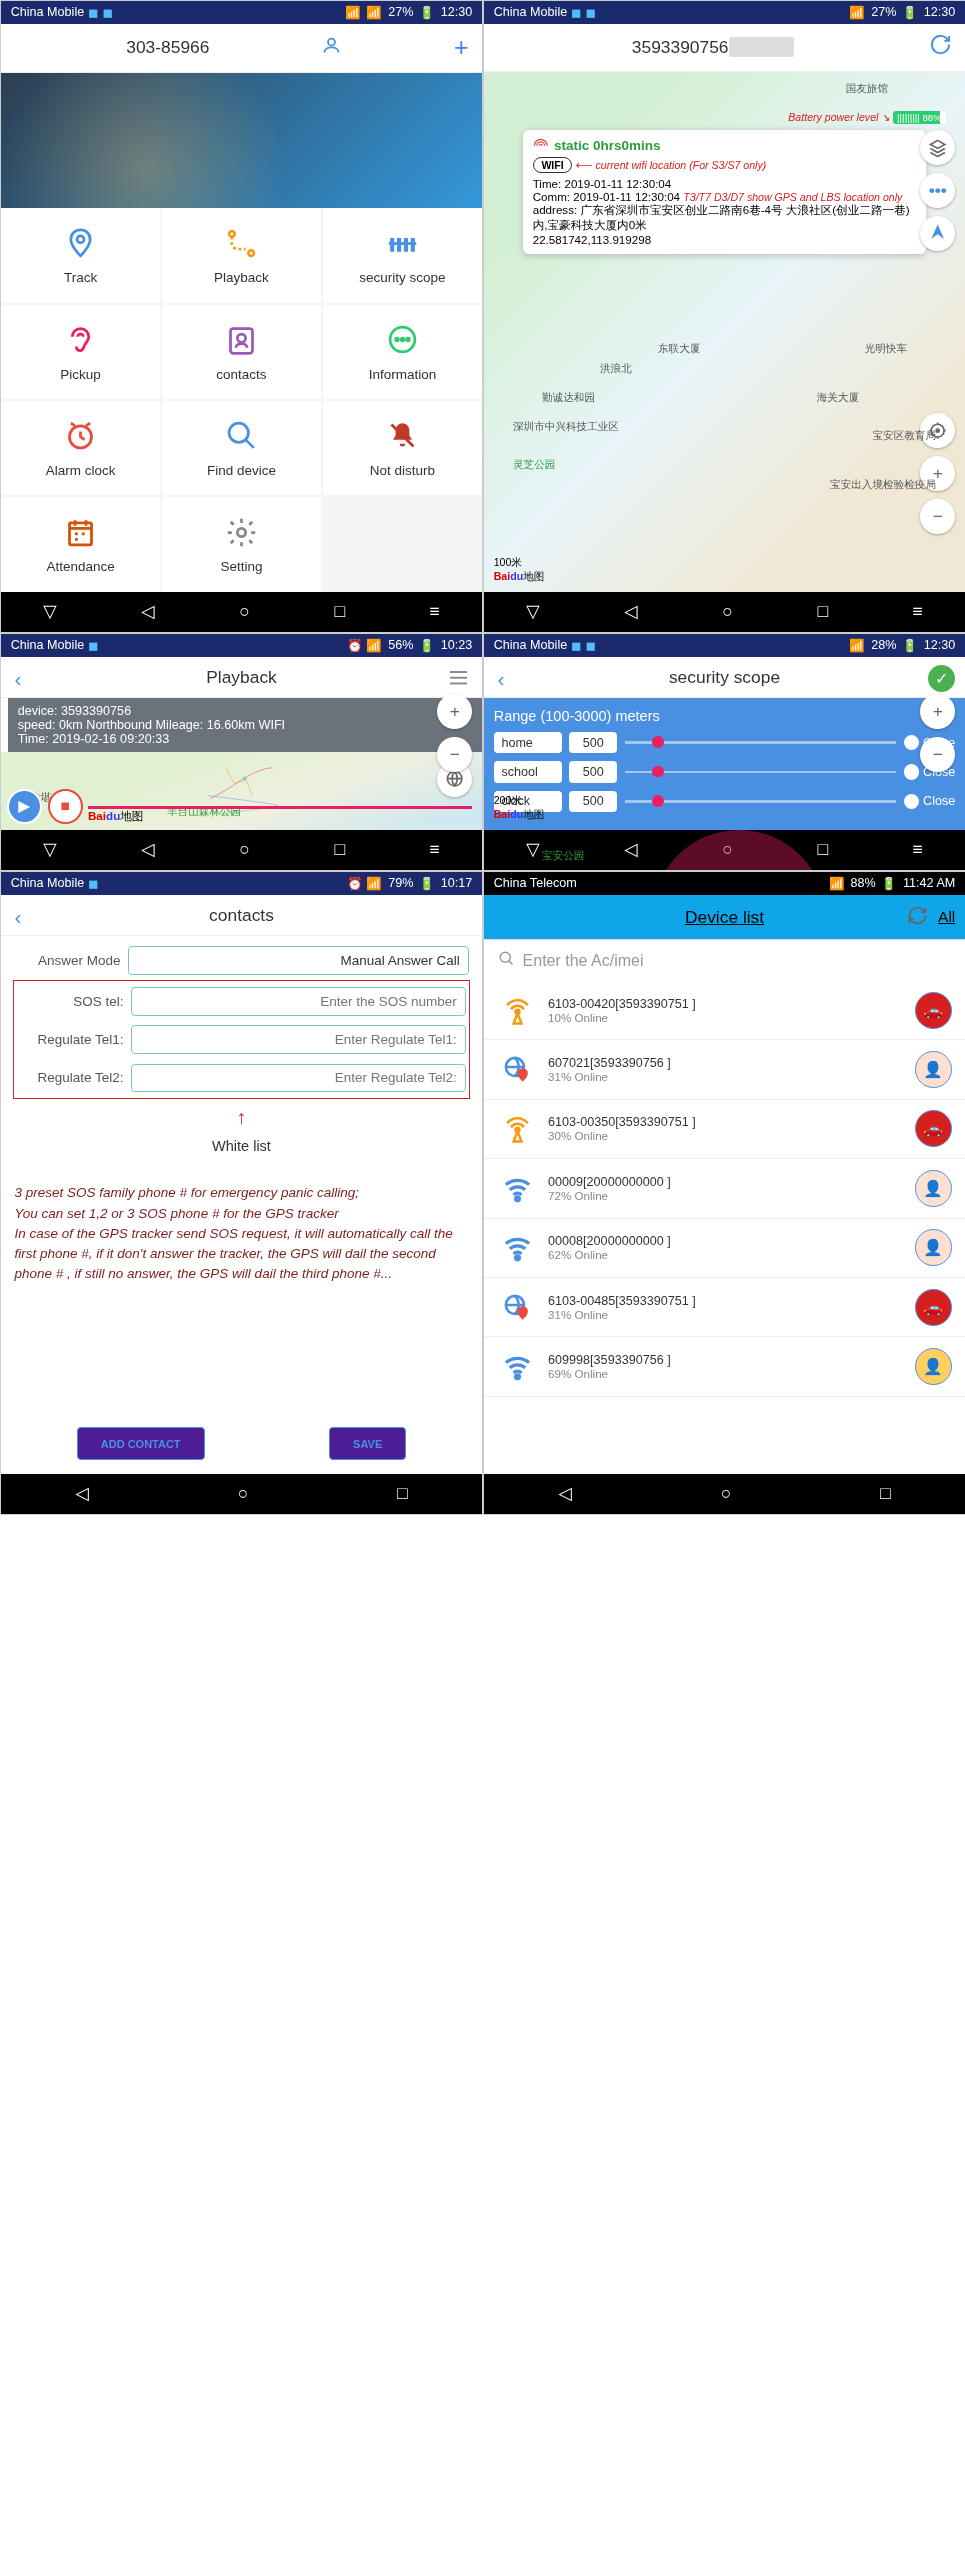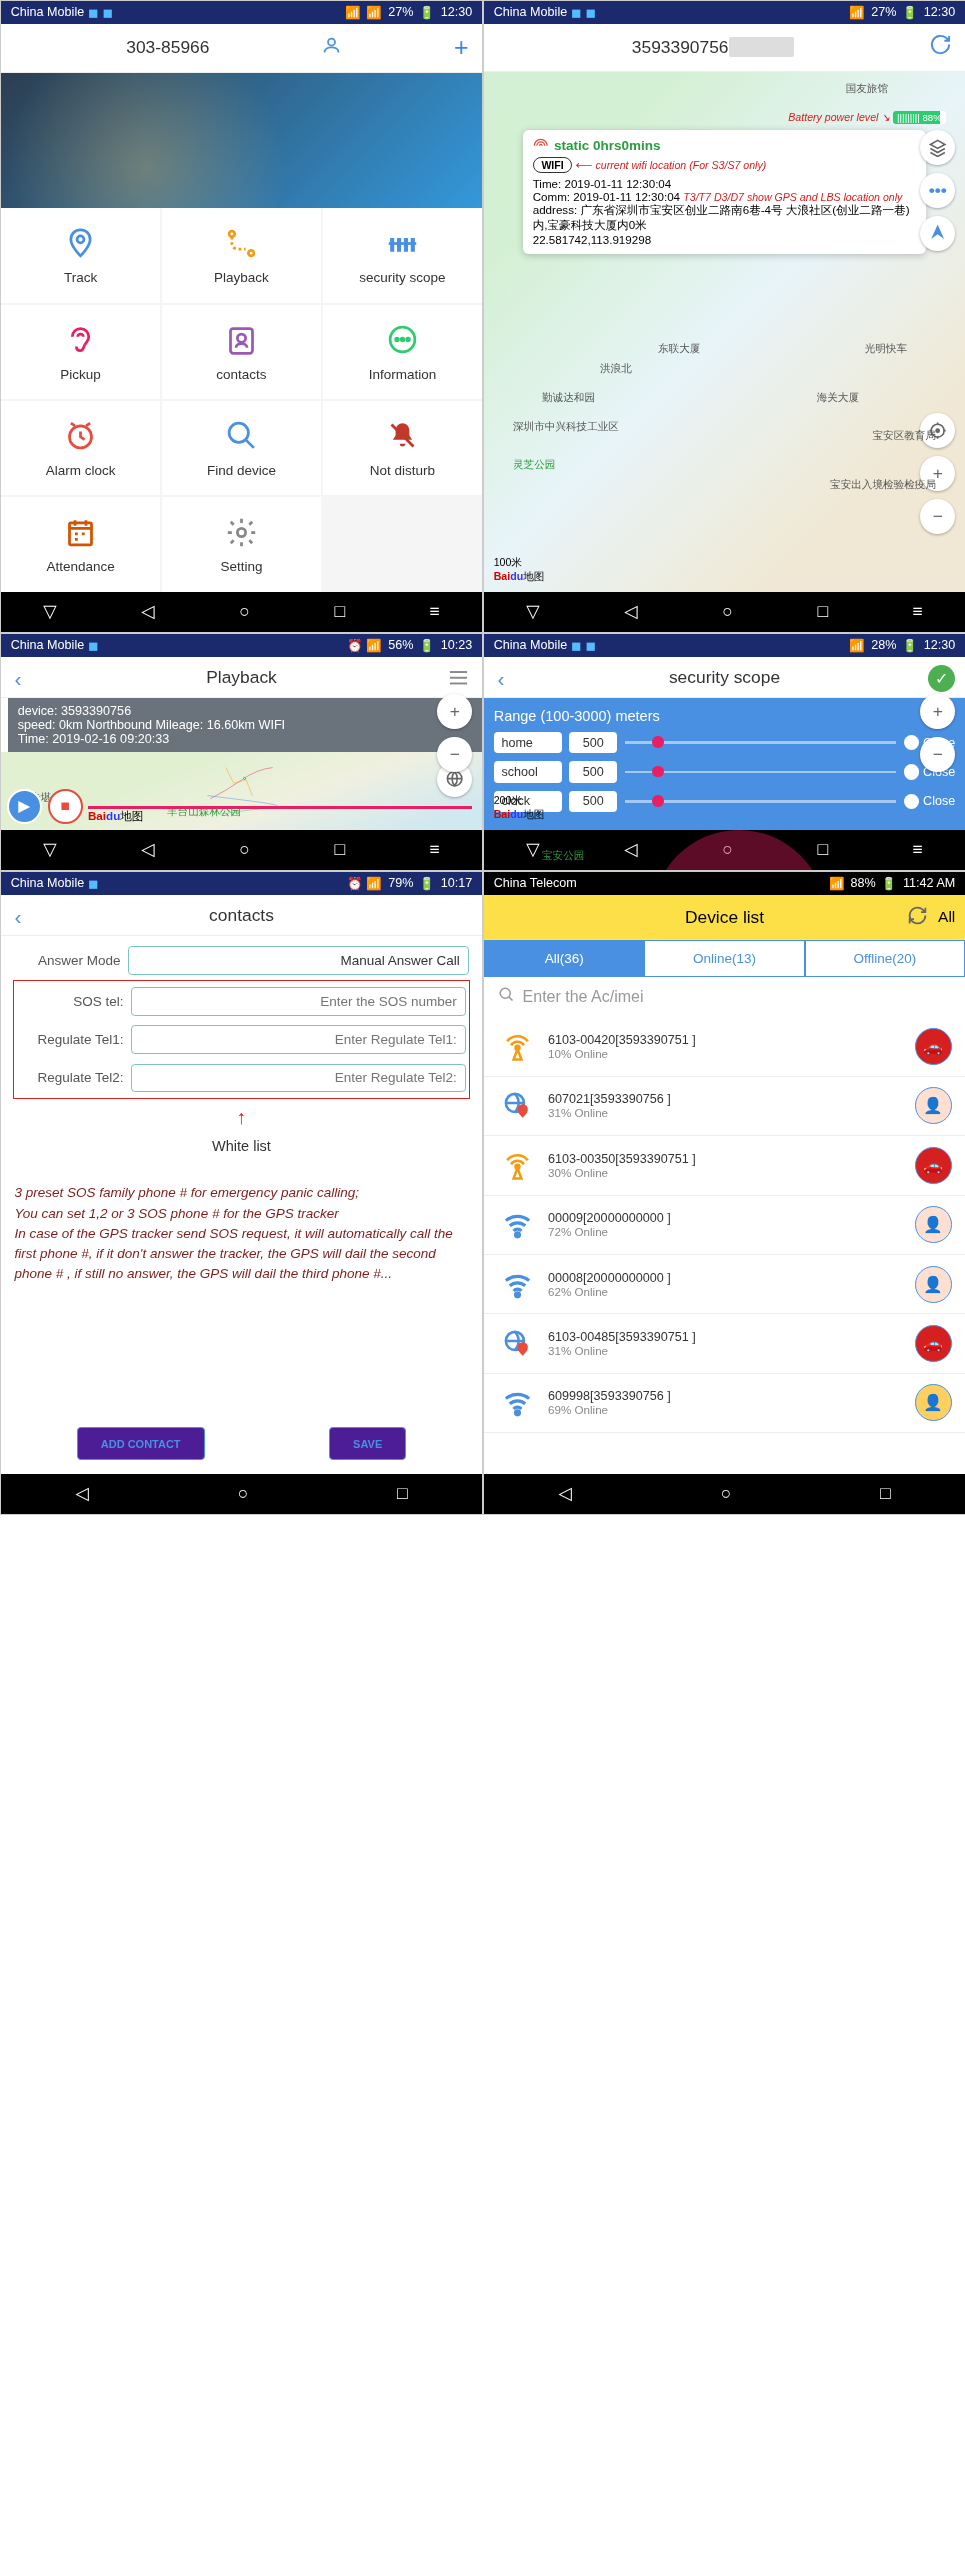--- a/index.html
+++ b/index.html
@@ -69,21 +69,21 @@
 .form-row { display: flex; align-items: center; gap: 7.7px; margin-bottom: 9.7px; }
 .form-label { font-size: 13.5px; color: #555; width: 106px; text-align: right; }
 .form-input { flex: 1; border: 1px solid #7bc4c4; border-radius: 3.9px; padding: 5.8px 7.7px; font-size: 13.5px; color: #999; text-align: right; }
 .red-box { border: 1.9px solid #d62020; padding: 5.8px 3.9px; margin: -3.9px -1.9px 7.7px -1.9px; }
 .white-list { text-align: center; font-size: 14.5px; color: #333; padding: 9.7px; }
 .sos-desc { color: #7f1d1d; font-style: italic; font-size: 13.5px; line-height: 1.5; margin-top: 19.3px; }
 .contact-actions { display: flex; justify-content: space-around; padding: 13.5px; margin-top: auto; }
 .contact-btn { border: 1px solid #4a90e2; color: #4a90e2; background: #4c1d95; padding: 9.7px 23px; border-radius: 3.9px; font-size: 11px; font-weight: bold; }
 
 
-.dl-header { background: #fde047; padding: 9.7px; display: flex; align-items: center; justify-content: space-between; border-bottom: 1px solid #ddd; }
+.dl-header { background: #0ea5e9; padding: 9.7px; display: flex; align-items: center; justify-content: space-between; border-bottom: 1px solid #ddd; text-decoration: underline; }
 .dl-title { font-size: 17.4px; font-weight: 500; }
 .tab-row { display: flex; }
 .tab-item { flex: 1; padding: 9.7px; text-align: center; font-size: 13.5px; border: 1px solid #4a90e2; color: #4a90e2; }
 .tab-item.active { background: #4a90e2; color: #fff; }
 .search-row { padding: 9.7px 13.5px; display: flex; align-items: center; gap: 7.7px; color: #999; }
 .device-item { display: flex; align-items: center; padding: 9.7px 13.5px; gap: 11.6px; border-bottom: 1px solid #eee; }
 .device-icon { width: 39px; height: 39px; display: flex; align-items: center; justify-content: center; }
 .device-info { flex: 1; }
 .device-name { font-size: 12.6px; color: #333; }
 .device-status { font-size: 11.6px; color: #888; }
@@ -505,25 +505,20 @@
   <div class="dl-header">
     <span style="width:48px;"></span>
     <span class="dl-title">Device list</span>
     <span style="display:flex;gap:9.7px;align-items:center;">
       <span><svg width="21" height="21" viewBox="0 0 24 24" fill="none" stroke="#666" stroke-width="2">
               <path d="M21 12a9 9 0 11-3-6.7L21 8M21 3v5h-5M3 12a9 9 0 003 6.7L3 16M3 21v-5h5"></path>
             </svg></span>
       <span style="font-size:15.5px;">All</span>
     </span>
   </div>
-  <div class="tab-row">
-    <div class="tab-item active">All(36)</div>
-    <div class="tab-item">Online(13)</div>
-    <div class="tab-item">Offline(20)</div>
-  </div>
   <div class="search-row">
     <span><svg width="17.4" height="17.4" viewBox="0 0 24 24" fill="none" stroke="#999" stroke-width="2">
             <circle cx="10" cy="10" r="7"></circle>
             <path d="M15 15l5 5"></path>
           </svg></span>
     <span>Enter the Ac/imei</span>
   </div>
   <div style="flex:1;overflow:hidden;">
     <div class="device-item">
       <div class="device-icon">

